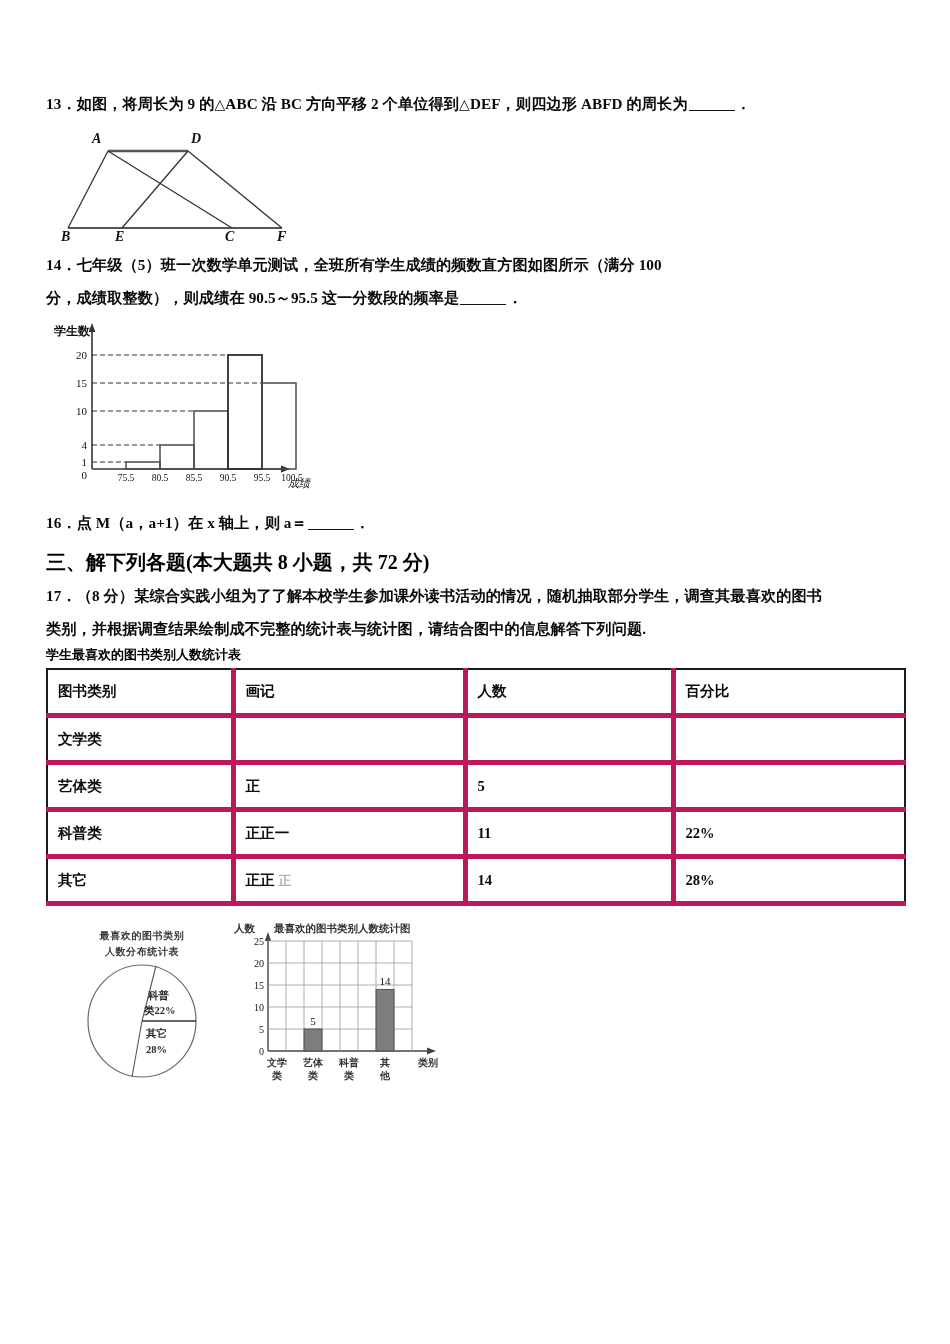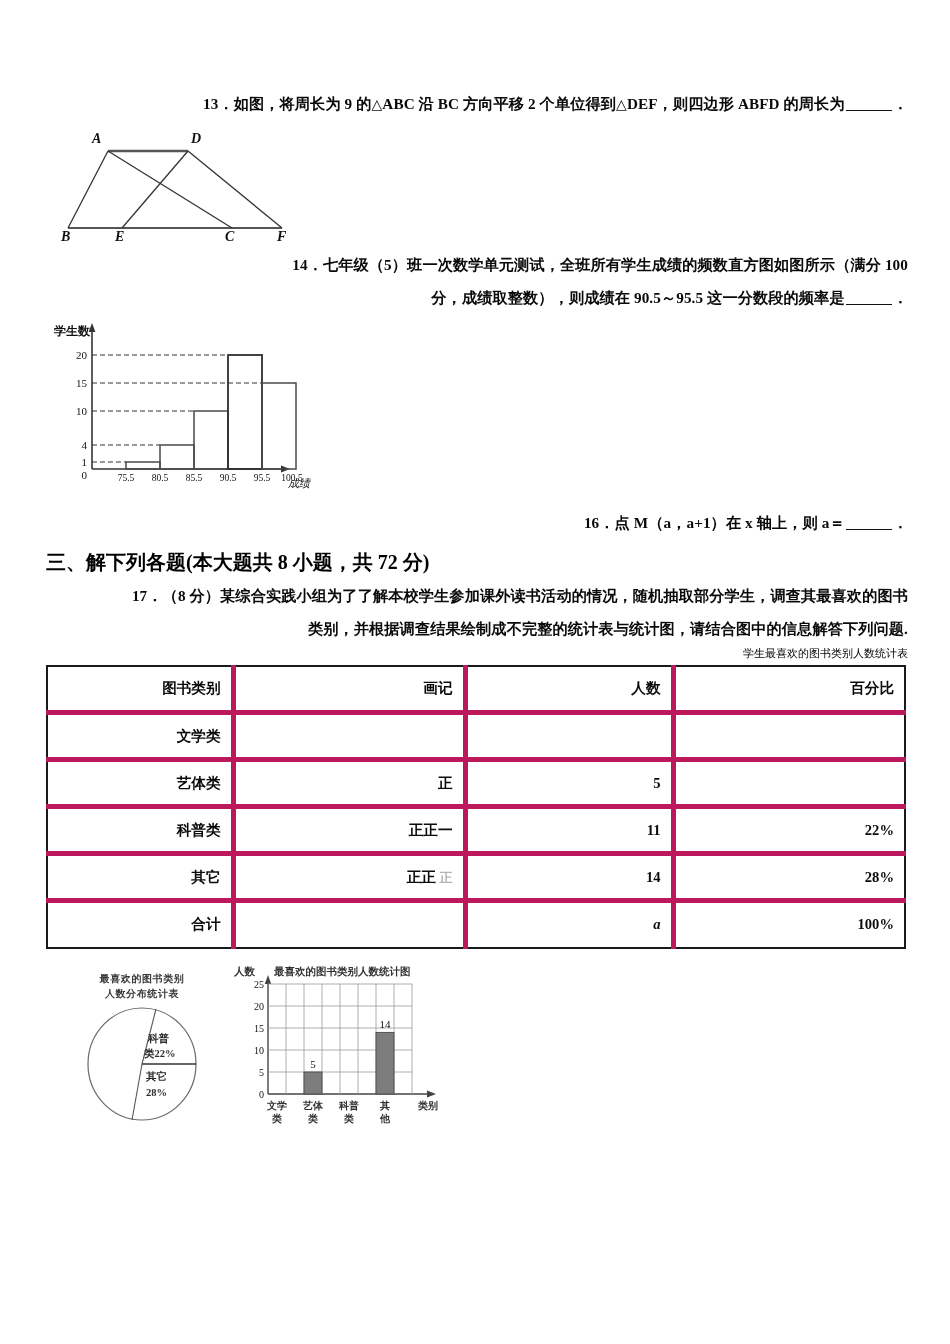--- a/index.html
+++ b/index.html
@@ -29,21 +29,21 @@
   }
 
   
   .q-line {
     font-size: 15.2px;
     font-weight: bold;
     line-height: 1.52;
     letter-spacing: 0.1px;
     color: #0a0a0a;
   }
-  .q-block { margin-bottom: 0; text-align: right; }
+  .q-block { margin-bottom: 0; }
   .blank-ul {
     display: inline-block;
     border-bottom: 1.4px solid #111;
     width: 46px;
     height: 0.95em;
     vertical-align: -2px;
     margin: 0 1px;
   }
   .ital { font-style: italic; }
   .tri::before { content: "\25B3"; font-size: 0.92em; }
@@ -76,22 +76,22 @@
 
   
   .sec-head {
     font-size: 20px;
     font-weight: bold;
     margin-top: 14px;
   }
 
   
   .tbl-caption {
-    font-size: 11px;
-    font-weight: normal;
+    font-size: 13px;
+    font-weight: bold;
     margin: 6px 0 4px 0;
   }
   table.stat {
     border-collapse: collapse;
     width: 858px;
     table-layout: fixed;
     margin-top: 2px;
   }
   table.stat td {
     border: 5px solid #be185d;
@@ -265,26 +265,20 @@
             <td class="c3 num">22%</td>
           </tr>
 
           <tr class="thick-top">
             <td class="c0">其它</td>
             <td class="c1"><span>正正</span> <span class="faint">正</span></td>
             <td class="c2 num">14</td>
             <td class="c3 num">28%</td>
           </tr>
 
-          <tr class="thick-top thick-bot">
-            <td class="c0">合计</td>
-            <td class="c1"></td>
-            <td class="c2 ital-val">a</td>
-            <td class="c3 num">100%</td>
-          </tr>
         </tbody>
       </table>
     </div>
 
     <div class="charts">
 
       <div class="pie-wrap">
         <div class="pie-title">最喜欢的图书类别</div>
         <div class="pie-title">人数分布统计表</div>
         <svg width="132" height="118" viewBox="0 0 132 118" style="margin-top:4px;">

